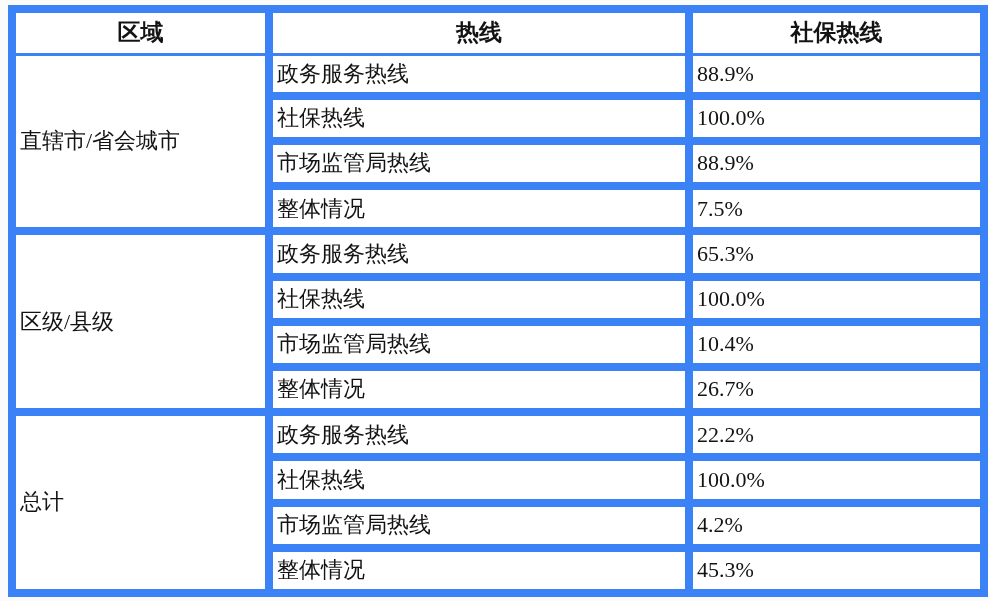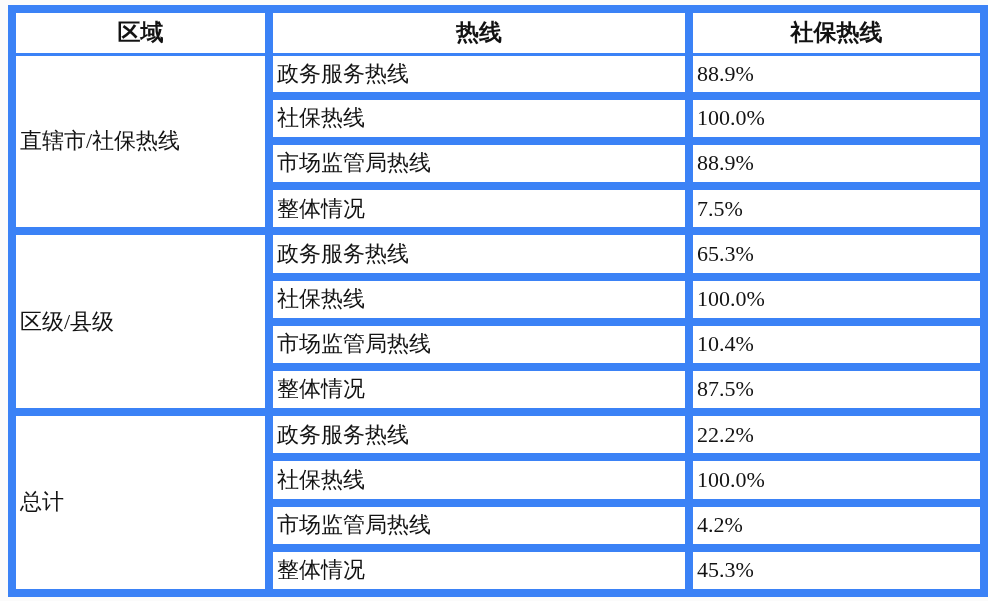--- a/index.html
+++ b/index.html
@@ -55,21 +55,21 @@
   <thead>
     <tr>
       <th>区域</th>
       <th>热线</th>
       <th>社保热线</th>
     </tr>
   </thead>
   <tbody>
 
     <tr class="group-start">
-      <td rowspan="4" class="region-cell">直辖市/社保热线</td>
+      <td rowspan="4" class="region-cell">直辖市/省会城市</td>
       <td>政务服务热线</td>
       <td>88.9%</td>
     </tr>
     <tr>
       <td>社保热线</td>
       <td>100.0%</td>
     </tr>
     <tr>
       <td>市场监管局热线</td>
       <td>88.9%</td>
@@ -87,21 +87,21 @@
     <tr>
       <td>社保热线</td>
       <td>100.0%</td>
     </tr>
     <tr>
       <td>市场监管局热线</td>
       <td>10.4%</td>
     </tr>
     <tr>
       <td>整体情况</td>
-      <td>87.5%</td>
+      <td>26.7%</td>
     </tr>
 
     <tr class="group-start">
       <td rowspan="4" class="region-cell">总计</td>
       <td>政务服务热线</td>
       <td>22.2%</td>
     </tr>
     <tr>
       <td>社保热线</td>
       <td>100.0%</td>

